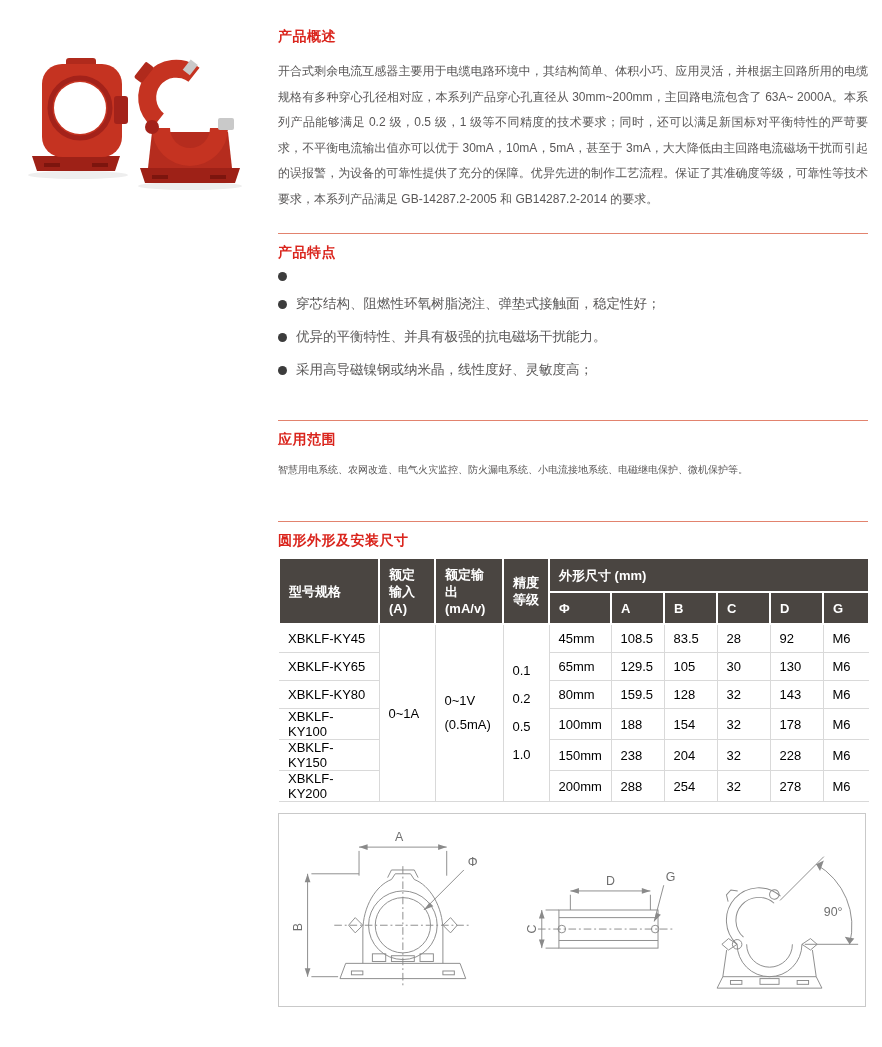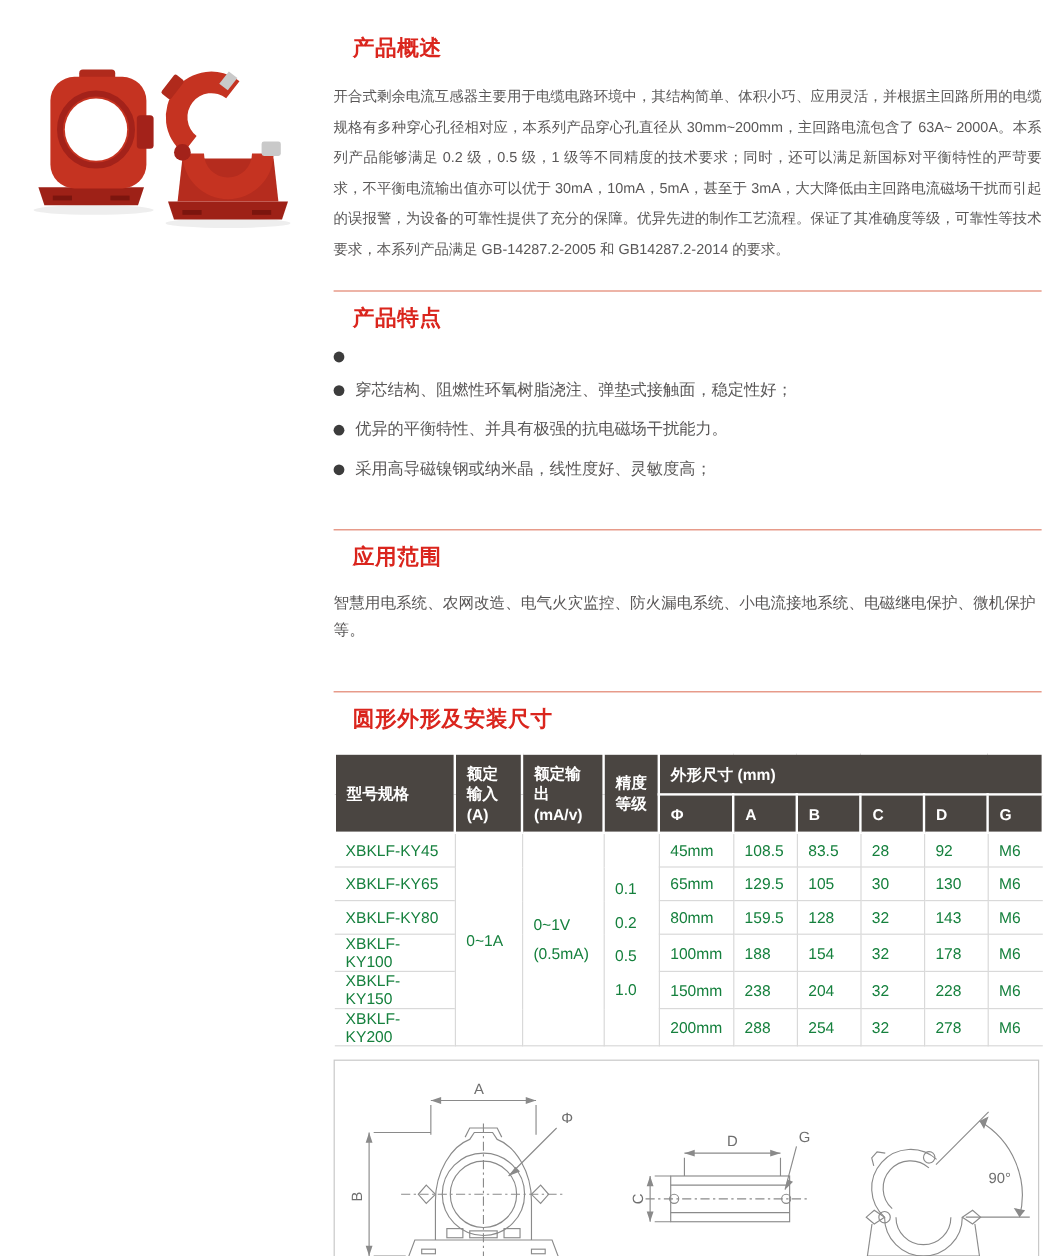--- a/index.html
+++ b/index.html
@@ -1,38 +1,38 @@
 <!DOCTYPE html>
 <html><head>
 <meta charset="utf-8">
 <style>
   html,body{margin:0;padding:0;background:#fff;}
   .page{position:relative;width:882px;height:1047px;background:#fff;overflow:hidden;
         font-family:"Liberation Sans","DejaVu Sans",sans-serif;color:#595757;}
   .photos{position:absolute;left:14px;top:28px;width:240px;height:180px;}
   .content{position:absolute;left:278px;top:0;width:590px;}
-  .section-title{margin:16px;font-size:18px;font-weight:bold;color:#da251d;letter-spacing:.5px;}
+  .section-title{margin:0;font-size:14px;font-weight:bold;color:#da251d;letter-spacing:.5px;}
   .t-overview{margin-top:28px;}
   .para{margin:13px 0 0 0;font-size:12px;line-height:25.5px;color:#595757;text-align:justify;}
   .divider{height:1px;background:#e2836e;}
   .div1{margin-top:21px;}
   .div2{margin-top:40px;}
   .div3{margin-top:40px;}
   .t-after{margin-top:10px;}
   .feature-list{list-style:none;margin:10px 0 0 0;padding:0;}
   .feature-list li{display:flex;align-items:center;margin-bottom:13px;font-size:13.5px;color:#595757;line-height:20px;}
   .bullet{width:9px;height:9px;border-radius:50%;background:#3c3c3c;margin-right:9px;flex:0 0 auto;}
-  .apps-body{margin-top:10px;font-size:13px;line-height:22px;color:#595757;}
+  .apps-body{margin-top:10px;font-size:10px;line-height:22px;color:#595757;}
 
   table.spec{width:590px;border-collapse:collapse;table-layout:fixed;margin-top:7px;font-size:13px;}
   table.spec th{background:#4a4541;color:#fff;font-weight:600;text-align:left;
                 border:2px solid #fff;padding:4px 9px;white-space:pre-line;line-height:17px;vertical-align:middle;}
   table.spec thead tr.hr1 th{height:24px;}
   table.spec thead tr.hr2 th{height:22px;}
-  table.spec tbody td{color:#15803d;border:1px solid #d9d9d9;height:27px;padding:0 9px;vertical-align:middle;text-align:left;}
+  table.spec tbody td{color:#000000;border:1px solid #d9d9d9;height:27px;padding:0 9px;vertical-align:middle;text-align:left;}
   table.spec tbody td:first-child{border-left:0;}
   table.spec tbody td.last{border-right:0;}
   td.merged{text-align:left;vertical-align:middle;white-space:pre-line;}
   td.m-acc{line-height:28px;}
   td.m-out{line-height:24px;}
 
   .drawing-box{margin-top:11px;width:588px;height:194px;border:1px solid #c9c9c9;
                display:flex;align-items:stretch;justify-content:space-between;box-sizing:border-box;}
   .drawing-box svg{display:block;height:100%;}
   .dim-text{font-size:13px;fill:#6f6f6f;}

